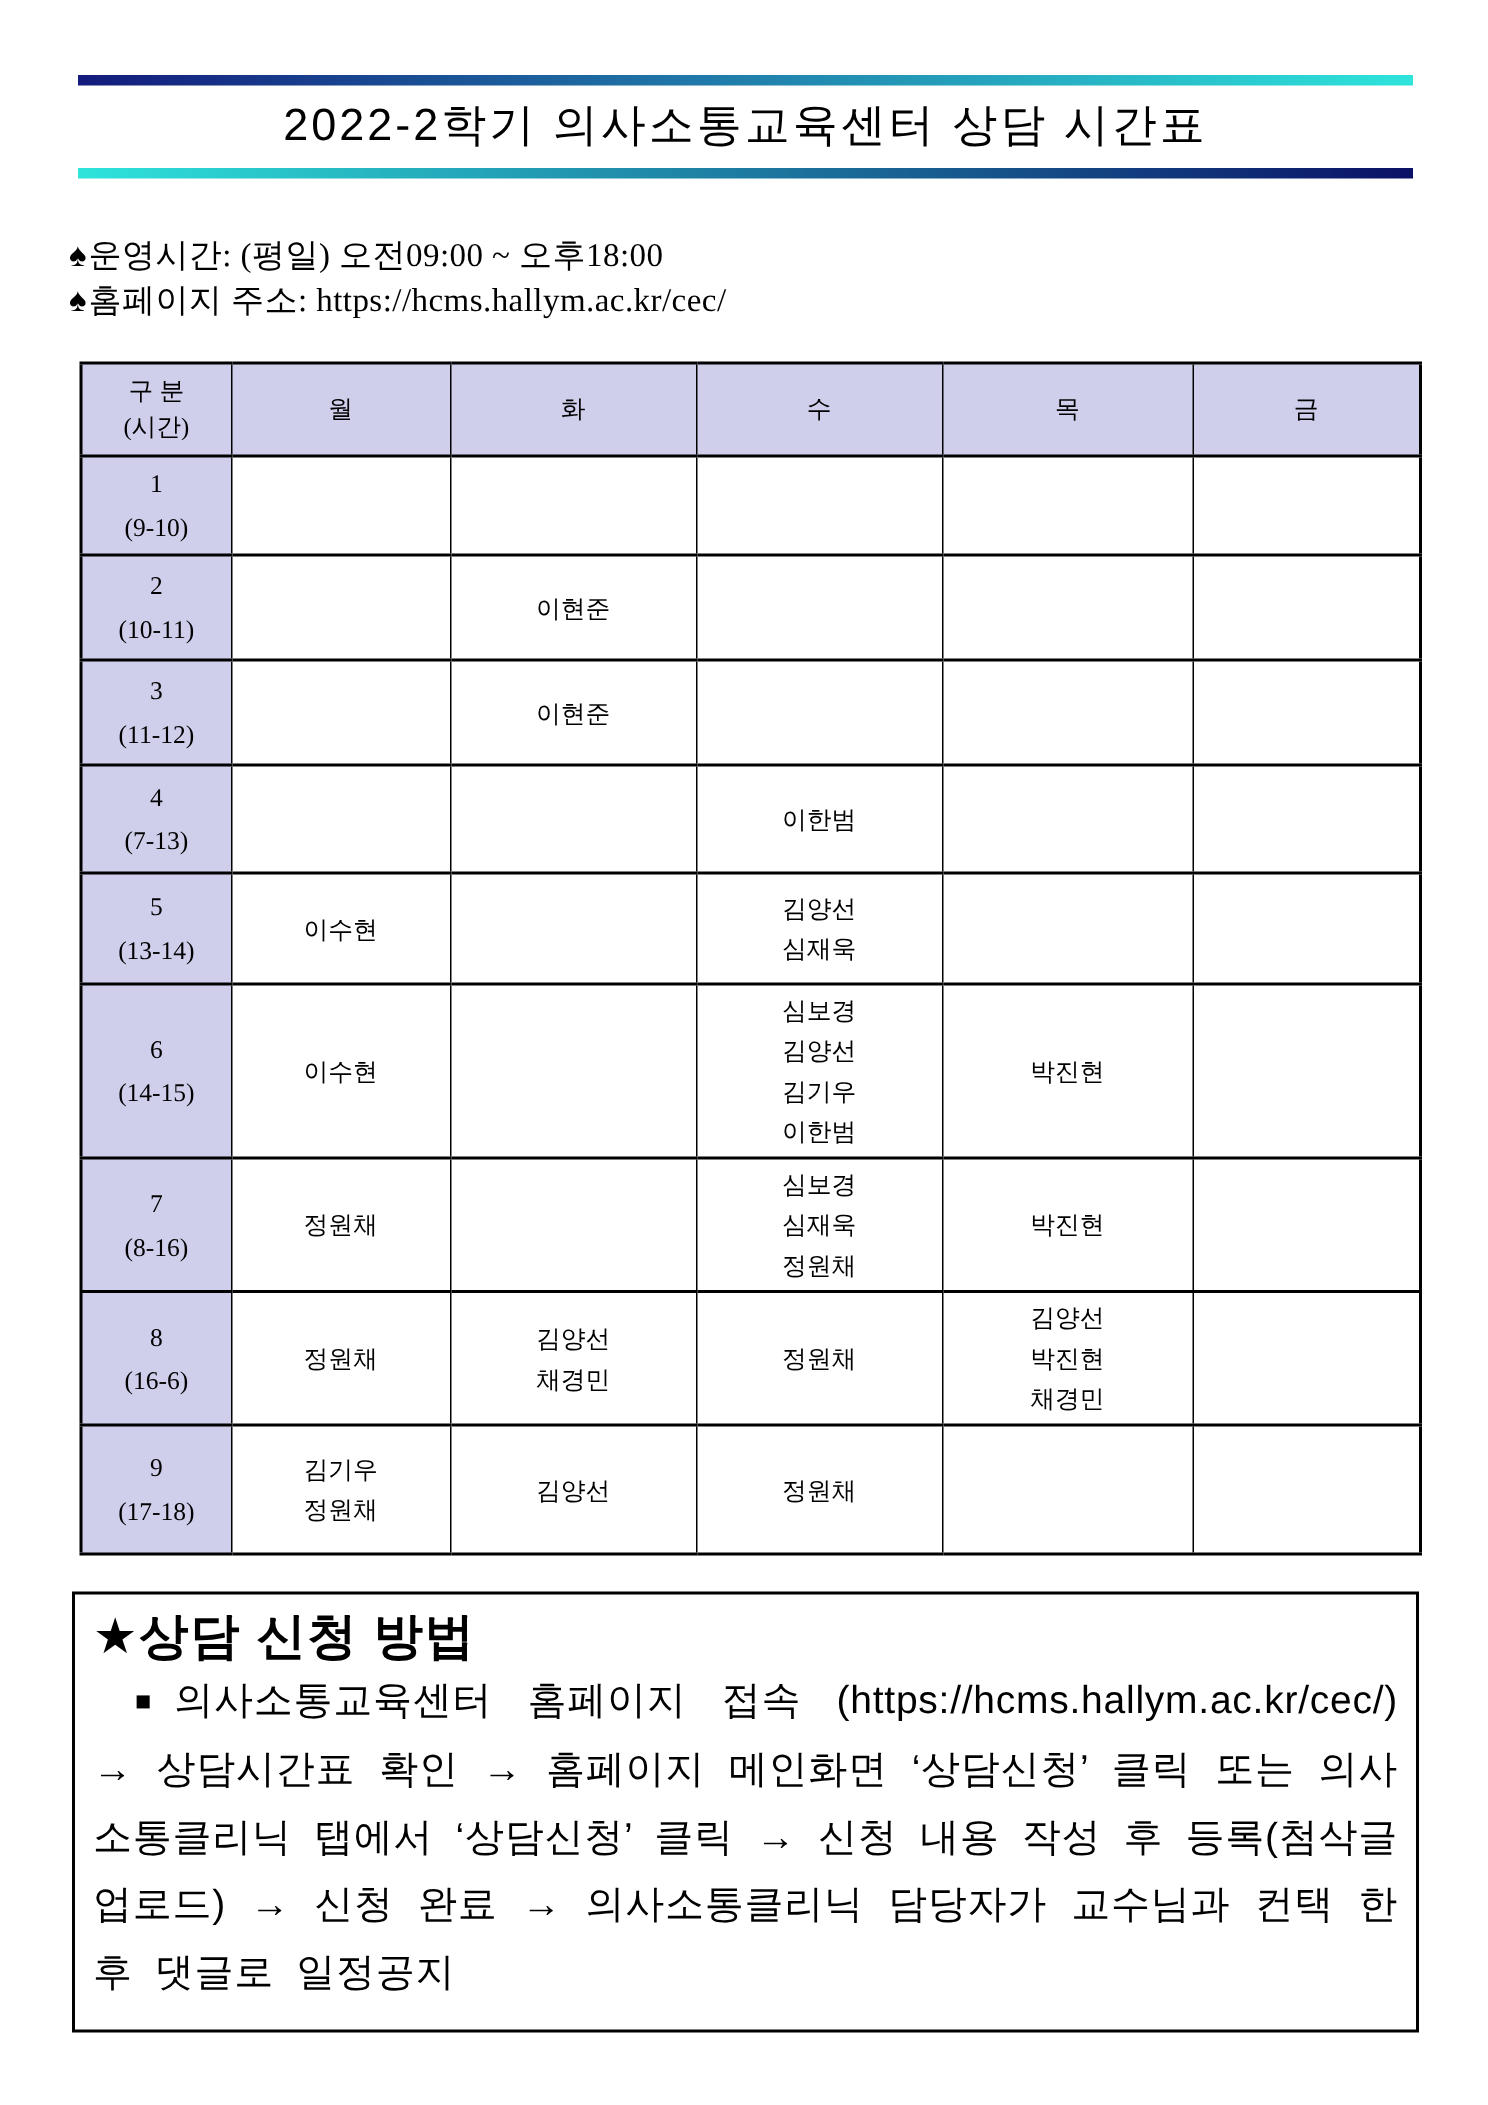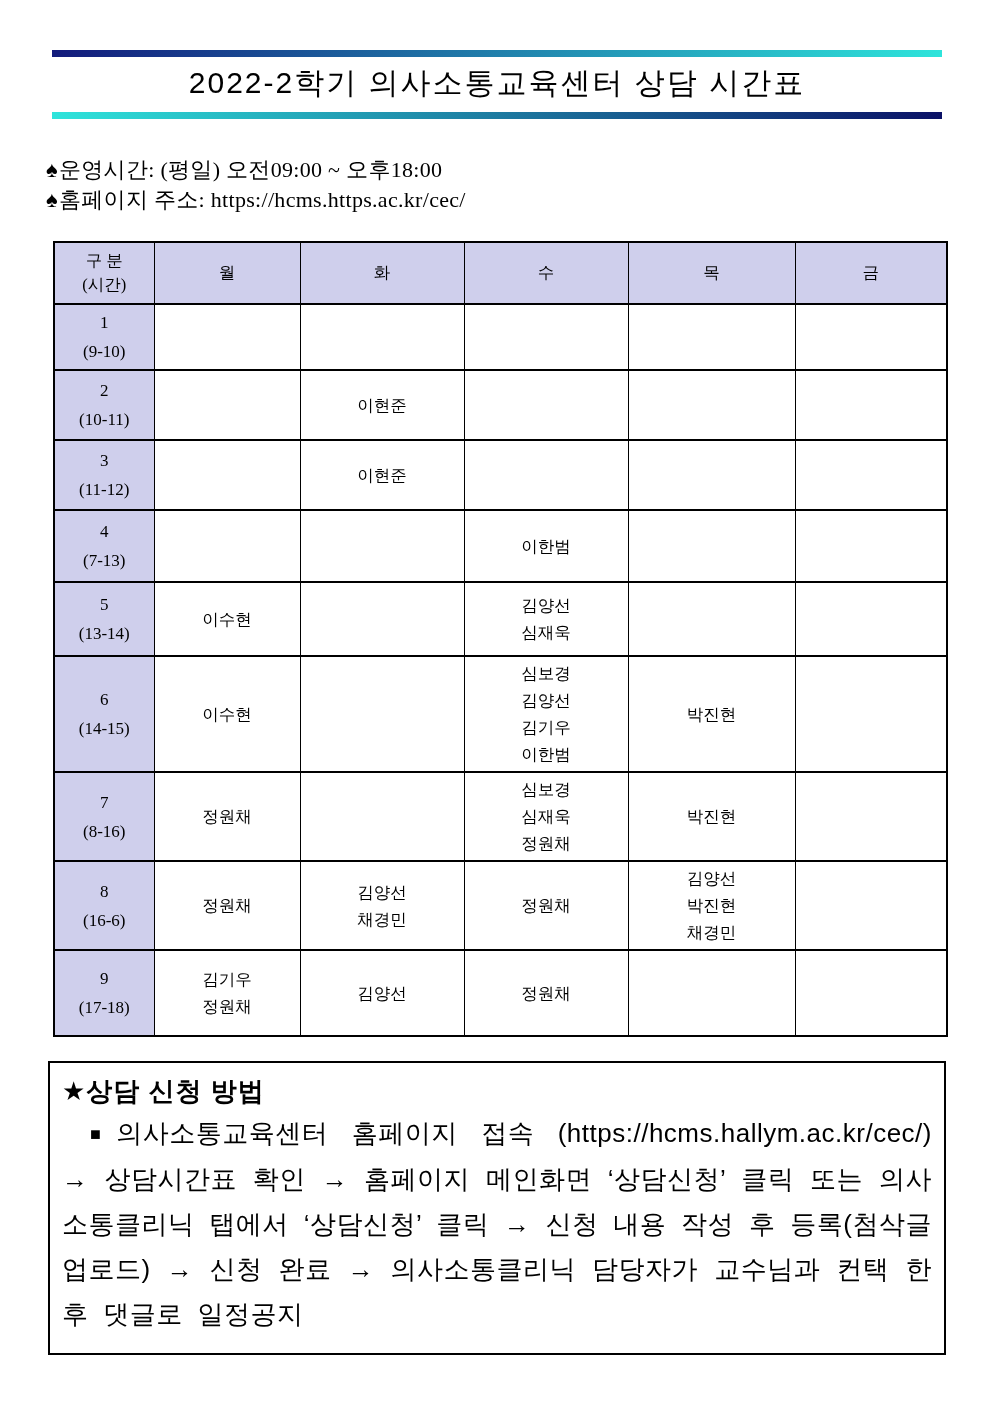--- a/index.html
+++ b/index.html
@@ -71,21 +71,21 @@
 
   
   .notice-box {
     border: 2.5px solid #000;
     margin: 24px 0 0 2px;
     padding: 8px 12px 16px 12px;
     font-family: "Liberation Sans", "DejaVu Sans", sans-serif;
   }
   .notice-title {
     font-weight: bold;
-    font-size: 26px;
+    font-size: 33px;
     line-height: 40px;
     letter-spacing: 1px;
   }
   .notice-body {
     font-size: 26px;
     line-height: 45px;
     text-align: justify;
     text-indent: 28px;
     word-spacing: 7px;
     letter-spacing: 0.5px;
@@ -98,21 +98,21 @@
 <div class="page">
 
   <header class="title-band">
     <div class="bar bar-top"></div>
     <h1 class="doc-title">2022-2학기 의사소통교육센터 상담 시간표</h1>
     <div class="bar bar-bottom"></div>
   </header>
 
   <section class="info">
     <div class="info-line"><span class="spade">♠</span><span class="info-text">운영시간: (평일) 오전09:00 ~ 오후18:00</span></div>
-    <div class="info-line"><span class="spade">♠</span><span class="info-text">홈페이지 주소: https://hcms.https.ac.kr/cec/</span></div>
+    <div class="info-line"><span class="spade">♠</span><span class="info-text">홈페이지 주소: https://hcms.hallym.ac.kr/cec/</span></div>
   </section>
 
   <table class="timetable">
     <colgroup>
       <col style="width:100px">
         <col style="width:146px">
         <col style="width:164px">
       <col style="width:164px">
         <col style="width:167px">
         <col style="width:152px">

